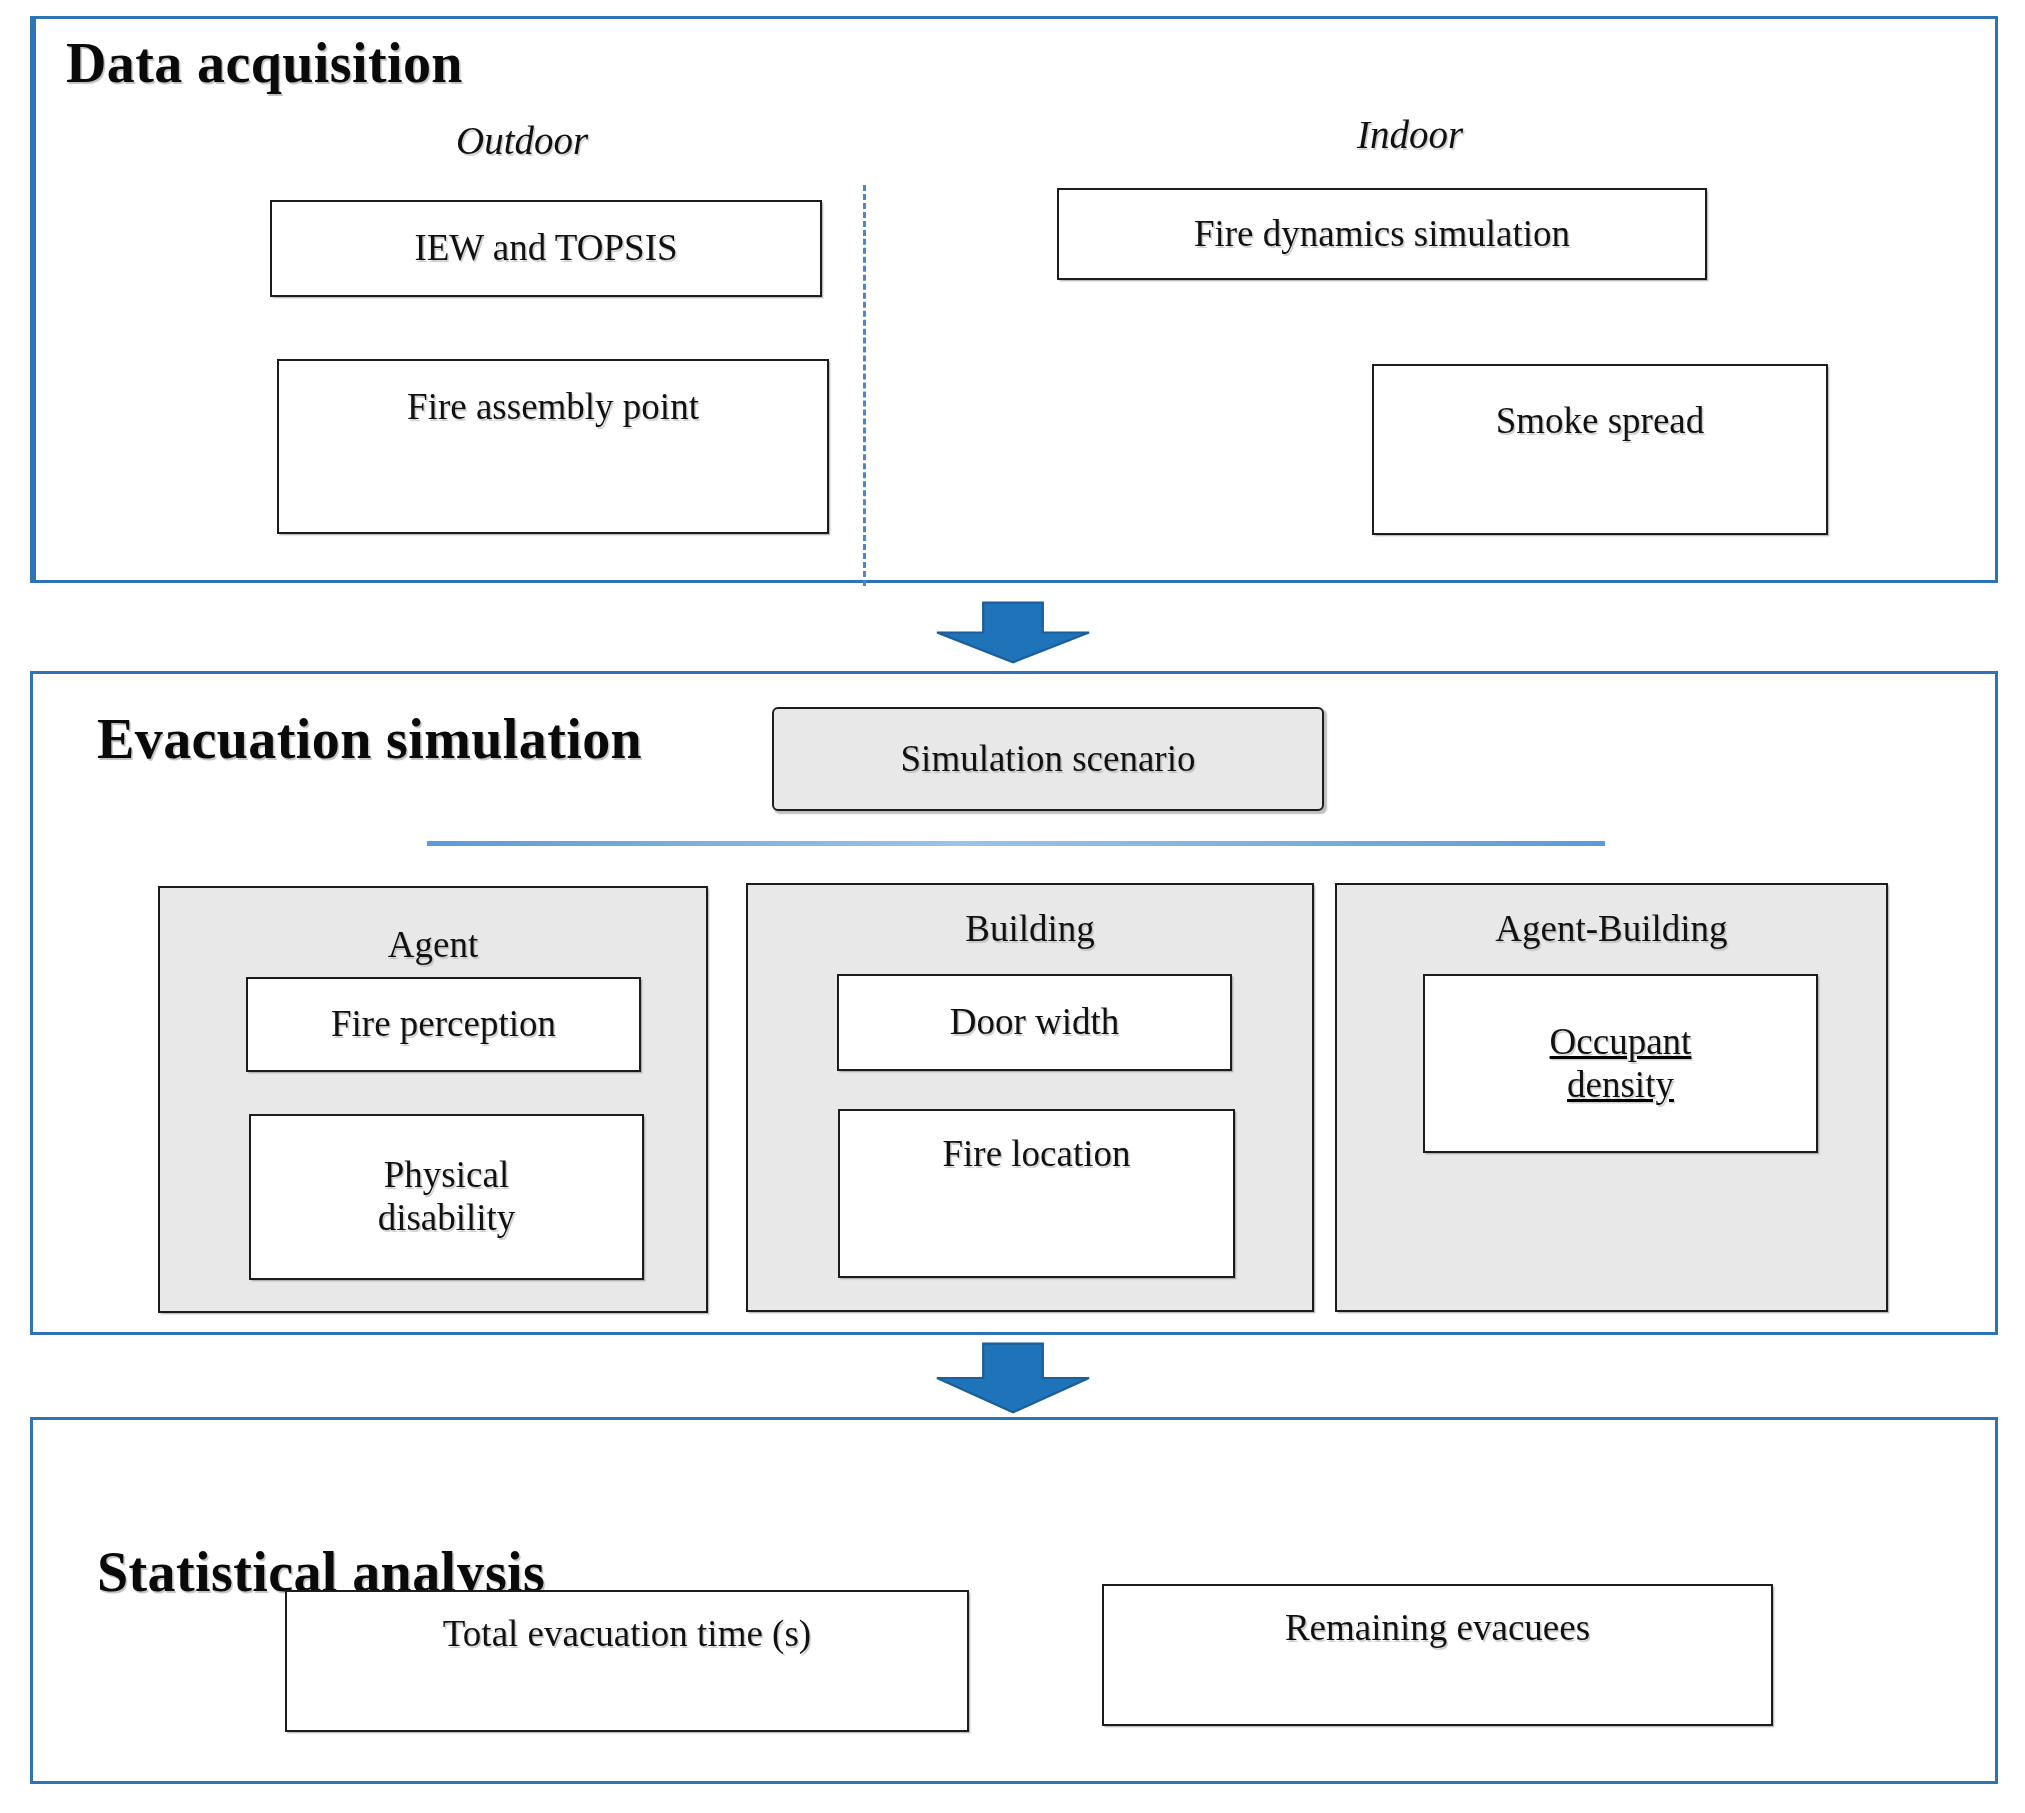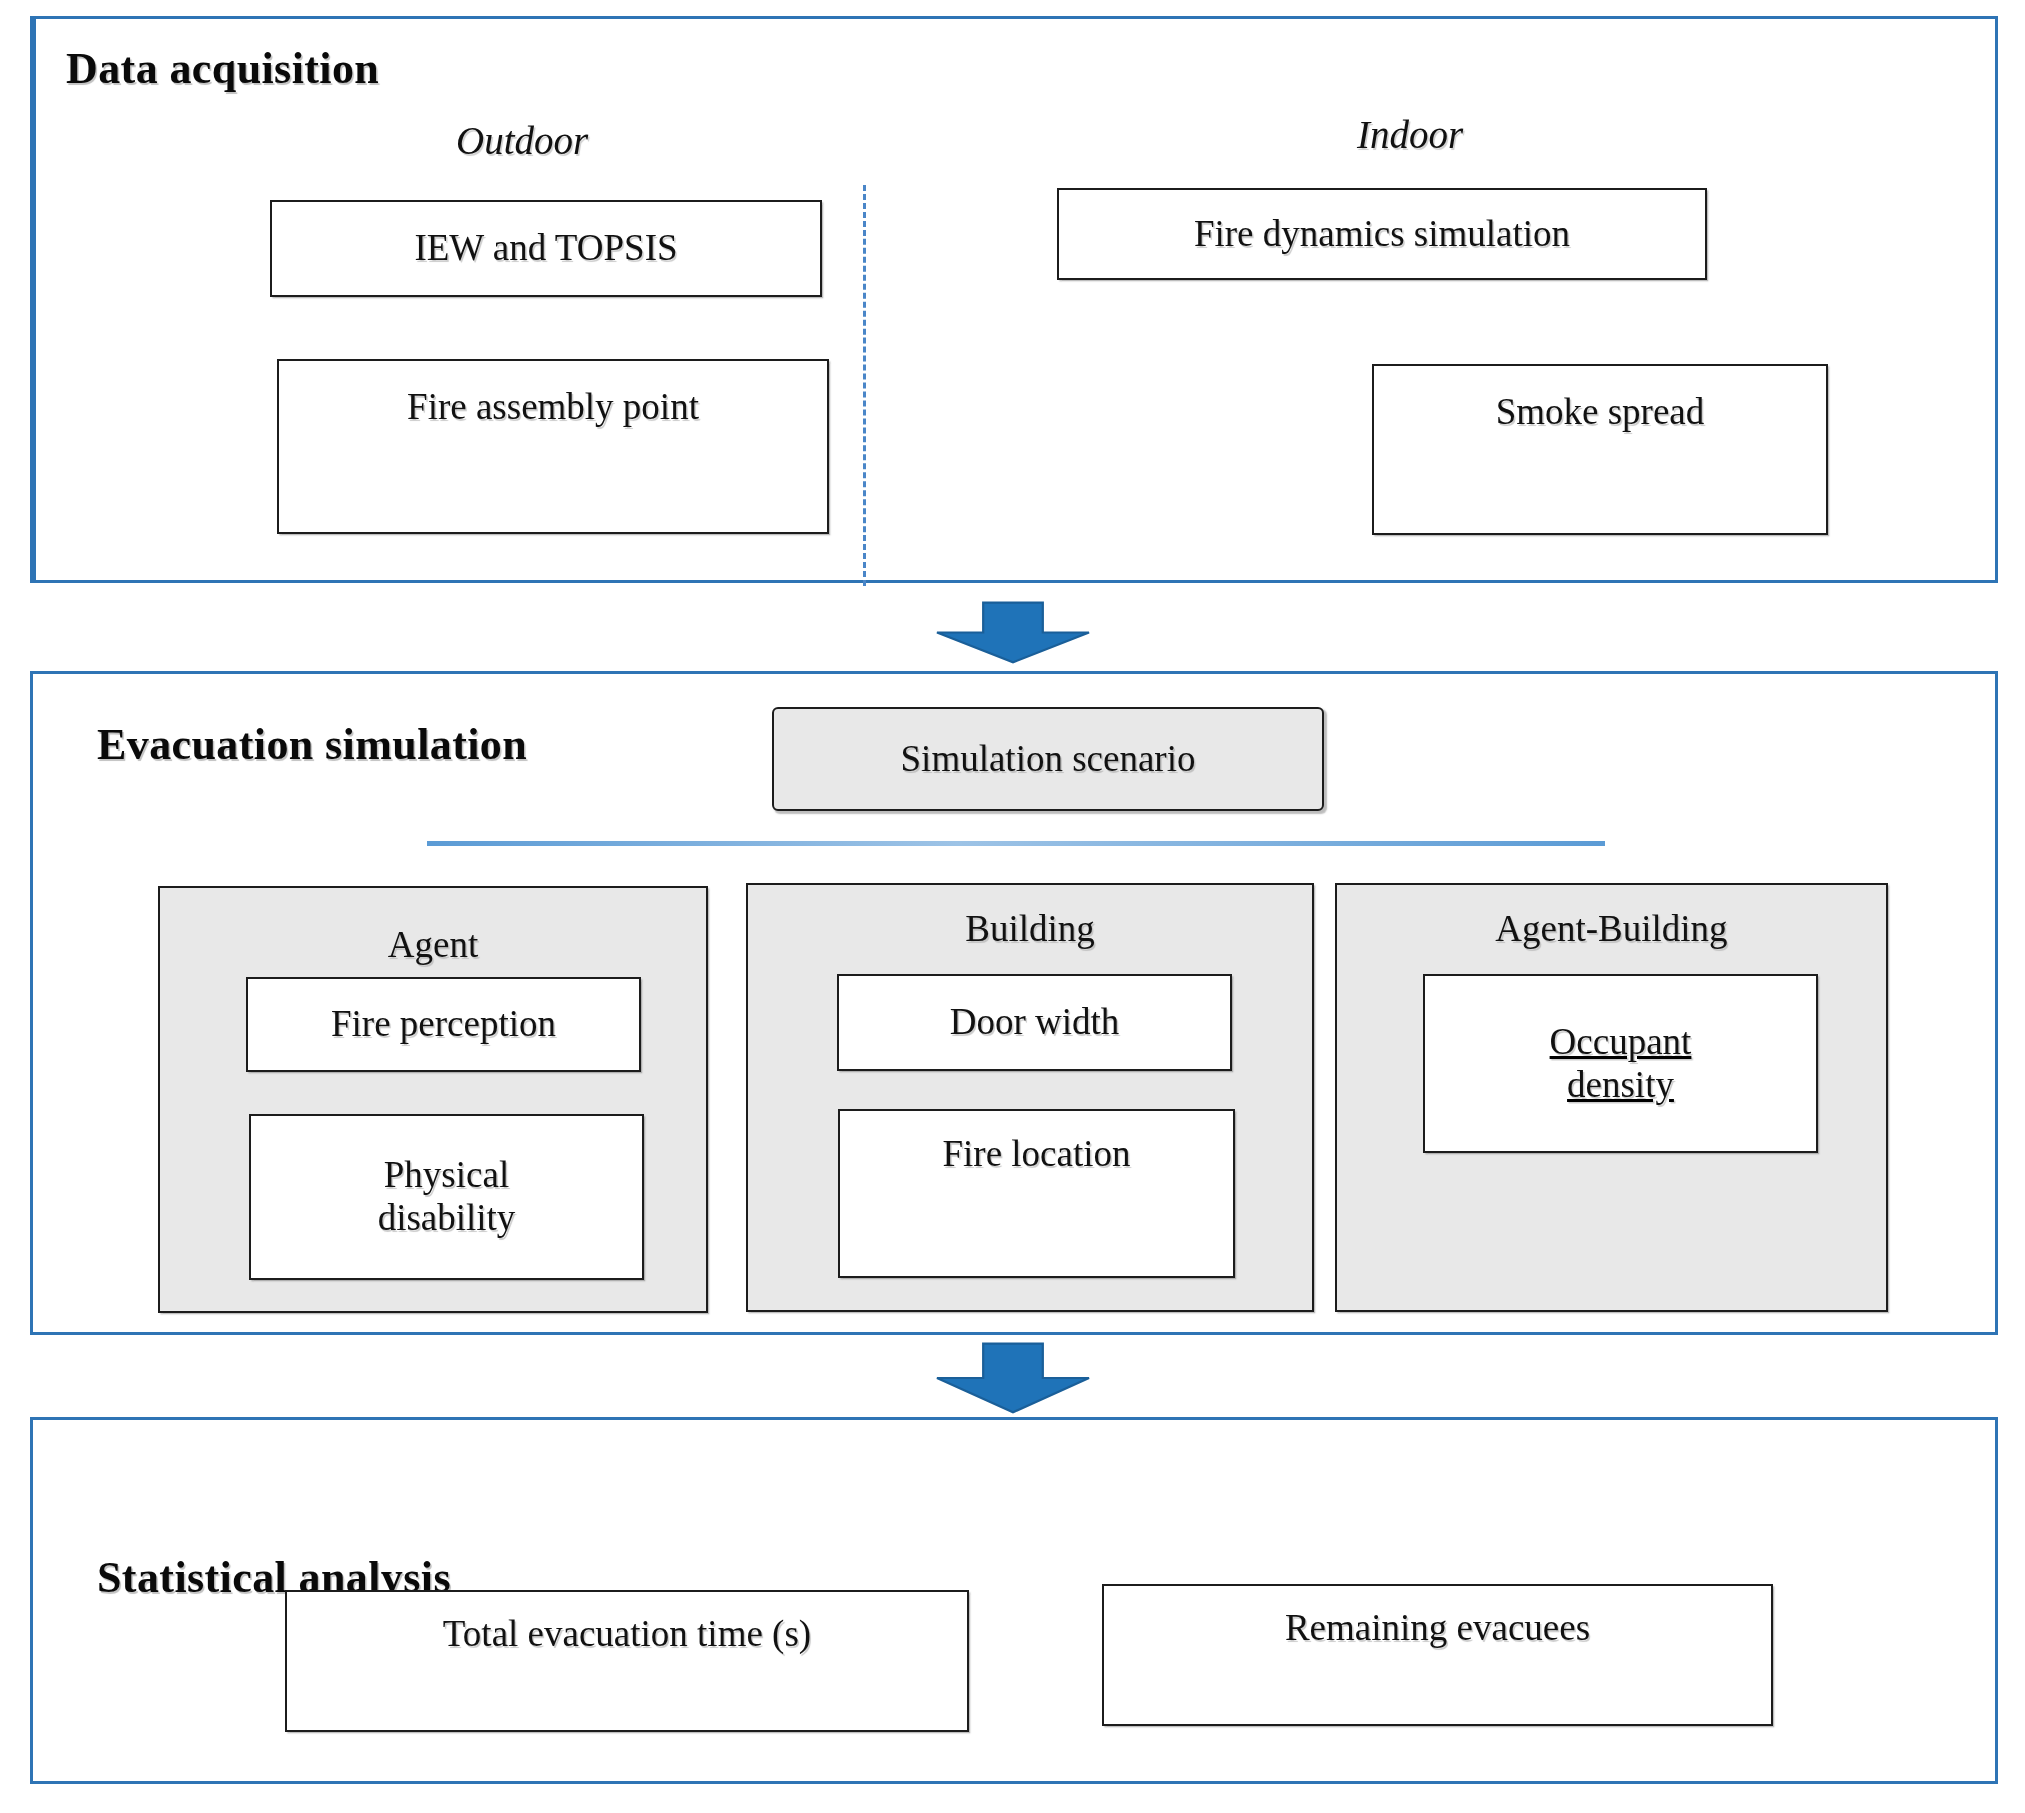--- a/index.html
+++ b/index.html
@@ -24,26 +24,25 @@
     box-sizing: border-box;
   }
   .panel.p1 { left: 30px;  top: 16.4px;   width: 1968px; height: 567px; border-left-width: 6.7px; }
   .panel.p2 { left: 30px;  top: 671px;  width: 1968px; height: 664px; }
   .panel.p3 { left: 30px;  top: 1417px; width: 1968px; height: 367px; }
 
   
   .section-title {
     position: absolute;
     font-weight: bold;
-    font-size: 44px;
+    font-size: 56px;
     color: #0a0a0a;
     letter-spacing: 0.4px;
     white-space: nowrap;
     text-shadow: 1.5px 1.5px 0.7px rgba(120,120,120,0.45);
-    margin-top: 12px;
   }
 
   
   .sub-header {
     position: absolute;
     font-style: italic;
     font-size: 39px;
     color: #111111;
     white-space: nowrap;
     text-shadow: 1.5px 1.5px 0.7px rgba(140,140,140,0.4);
@@ -134,21 +133,21 @@
   <div class="box" style="left:277px; top:359px; width:552px; height:175px;">
     <span class="box-label" style="padding-top:25px;">Fire assembly point</span>
   </div>
 
   <div class="box vcenter" style="left:1057px; top:188px; width:650px; height:92px;">
     <span class="box-label">Fire dynamics simulation</span>
   </div>
 
 
   <div class="box" style="left:1372px; top:364px; width:456px; height:171px;">
-    <span class="box-label" style="padding-top:25px;">Smoke spread</span>
+    <span class="box-label" style="padding-top:34px;">Smoke spread</span>
   </div>
 
   <svg class="arrow-down" style="left:934px; top:601px;" width="158" height="63" viewBox="0 0 212 84">
     <polygon points="66,2 146,2 146,42 208,42 106,82 4,42 66,42" fill="#1f73b8" stroke="#1a5f99" stroke-width="3"></polygon>
   </svg>
 
   <div class="panel p2"></div>
 
   <div class="section-title" style="left:97px; top:707px;">Evacuation simulation</div>
 

